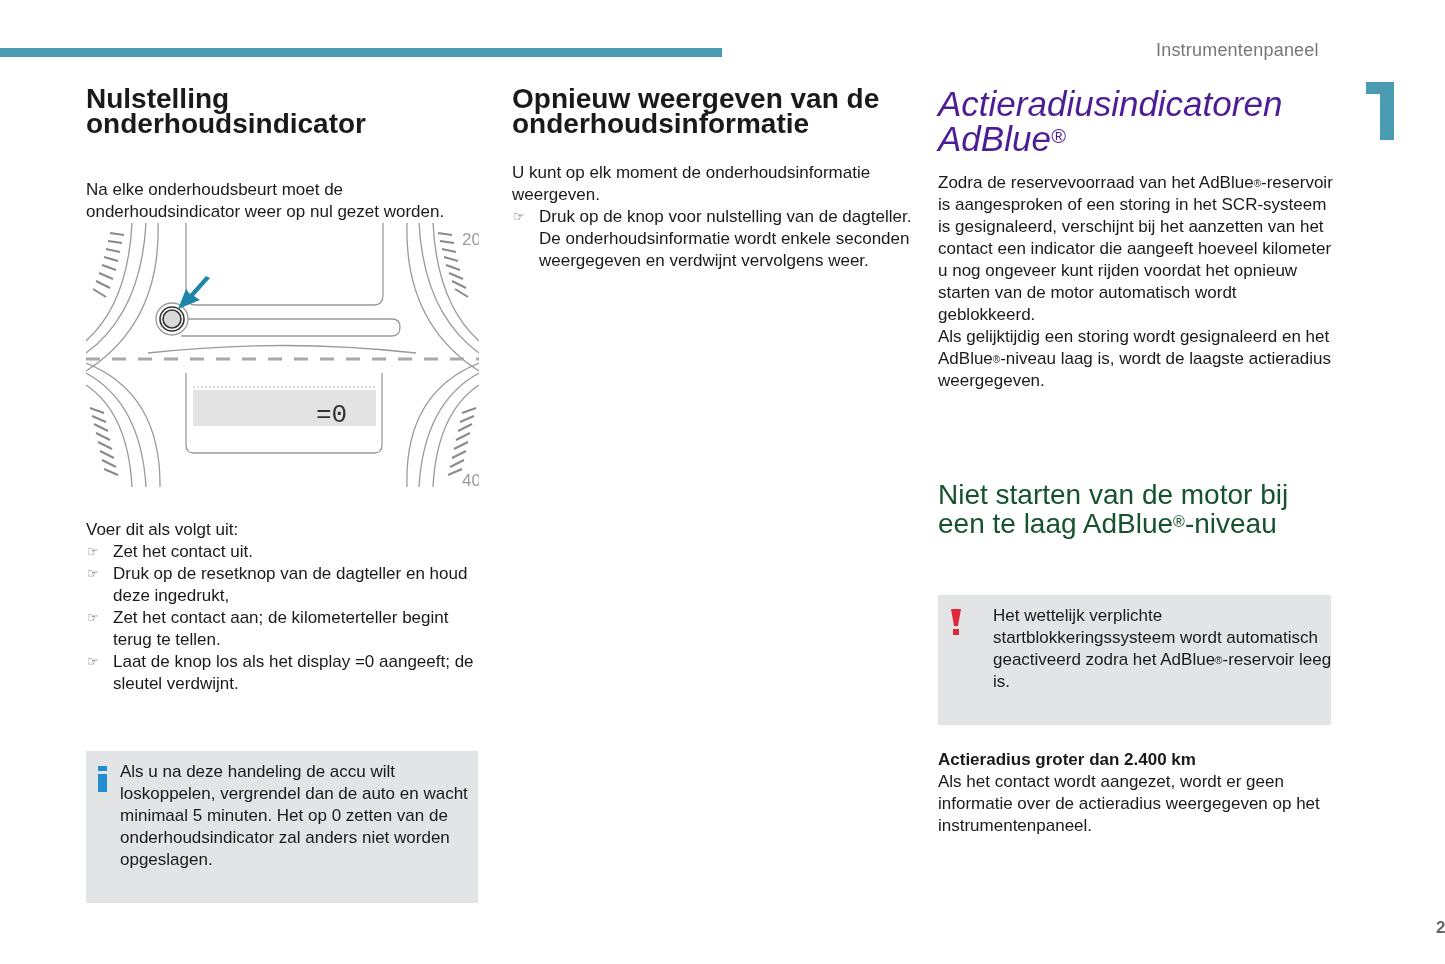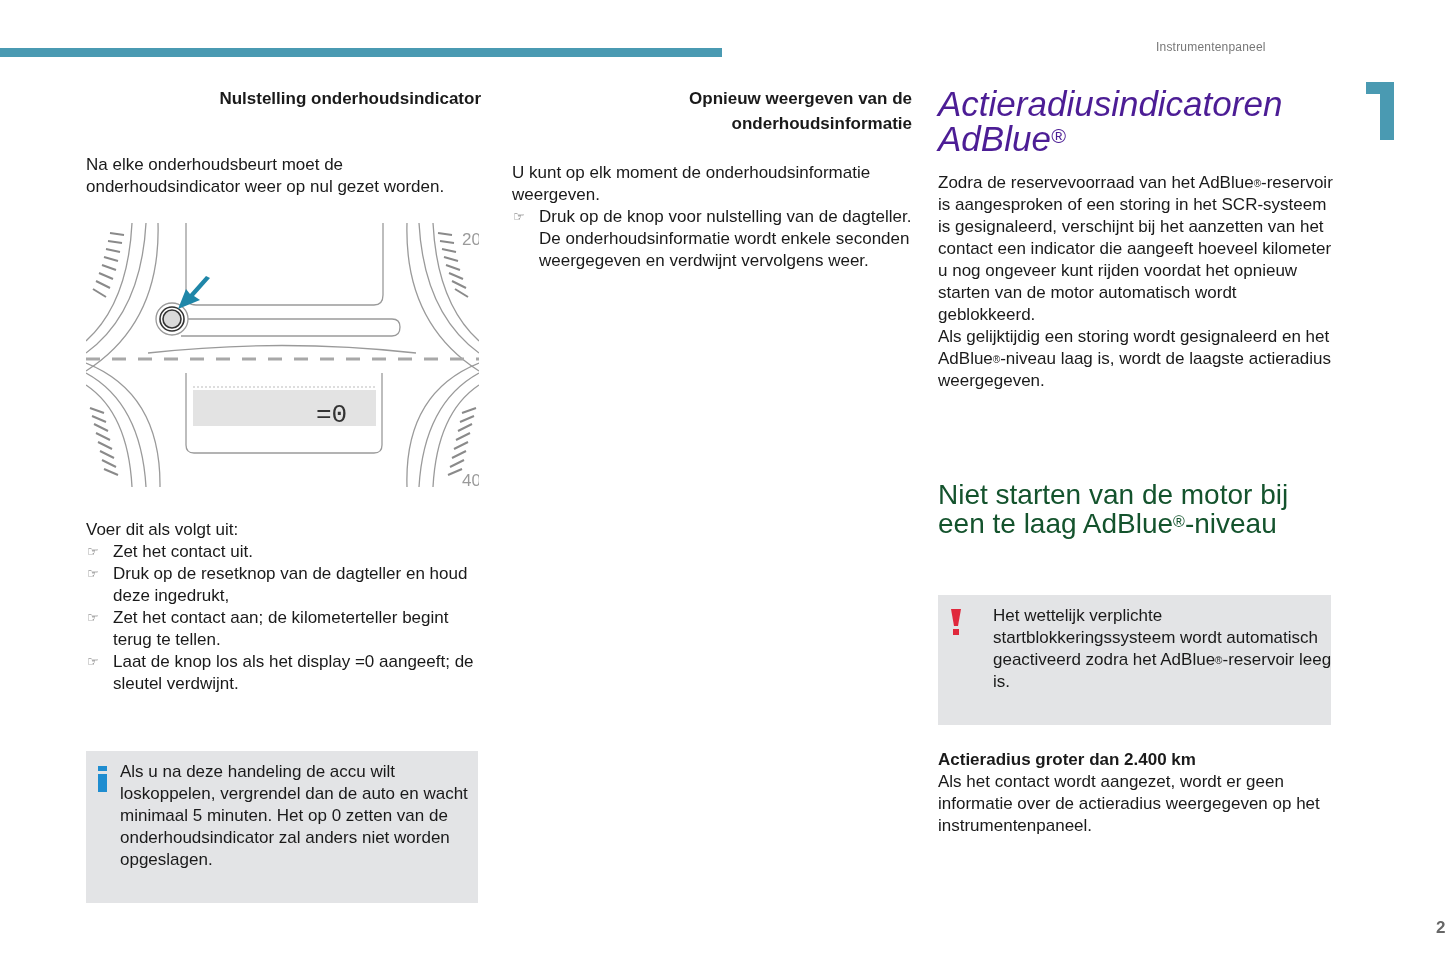--- a/index.html
+++ b/index.html
@@ -1,29 +1,29 @@
 <!DOCTYPE html>
 <html><head>
   <meta charset="utf-8">
   <style>
     * { box-sizing: border-box; margin: 0; padding: 0; }
     html, body { width: 1445px; height: 964px; background: #ffffff; overflow: hidden; }
     body { position: relative; font-family: "Liberation Sans", sans-serif; color: #1a1a1a; }
 
     .top-bar { position: absolute; left: 0; top: 48px; width: 722px; height: 9px; background: #4a9ab2; }
-    .running-header { position: absolute; left: 1156px; top: 40px; font-size: 12px; color: #777777; letter-spacing: 0.2px; }
+    .running-header { position: absolute; left: 1156px; top: 40px; font-size: 18px; color: #777777; letter-spacing: 0.2px; }
     .chapter-number { position: absolute; left: 1366px; top: 82px; width: 28px; height: 58px; }
     .page-number { position: absolute; left: 1436px; top: 918px; font-size: 17px; font-weight: bold; color: #666666; }
 
     .col { position: absolute; top: 86px; }
     .col-1 { left: 86px; width: 395px; }
     .col-2 { left: 512px; width: 400px; }
     .col-3 { left: 938px; width: 395px; }
 
-    h2.section-title { font-size: 17px; font-weight: bold; line-height: 25px; color: #1a1a1a; text-align: right; }
+    h2.section-title { font-size: 28px; font-weight: bold; line-height: 25px; color: #1a1a1a; }
     h2.big-title { font-size: 28px; font-weight: normal; line-height: 29px; color: #14532d; }
     h1.grey-title { font-size: 35px; font-weight: normal; line-height: 35px; color: #4c1d95; font-style: italic; }
     h1.grey-title sup { font-size: 20px; vertical-align: top; position: relative; top: -2px; }
 
     p.body { font-size: 17px; line-height: 22px; color: #1a1a1a; }
     sup.reg { font-size: 10px; vertical-align: top; position: relative; top: 1px; }
 
     ul.hand-list { list-style: none; }
     ul.hand-list li { position: relative; padding-left: 27px; font-size: 17px; line-height: 22px; }
     ul.hand-list li .hand { position: absolute; left: 1px; top: 0; font-size: 13px; color: #666; }

